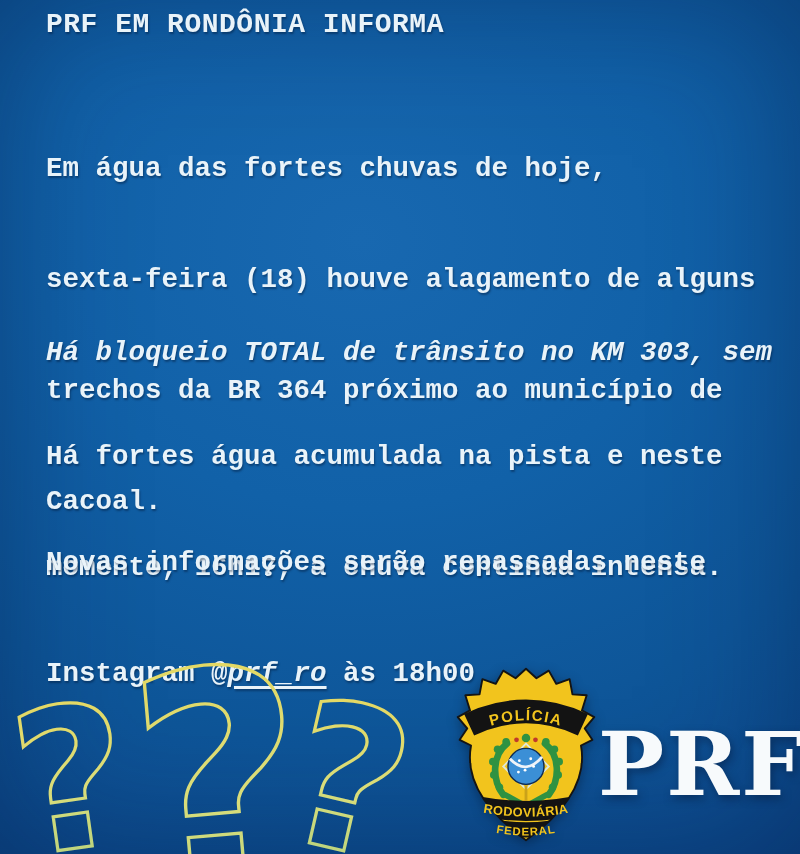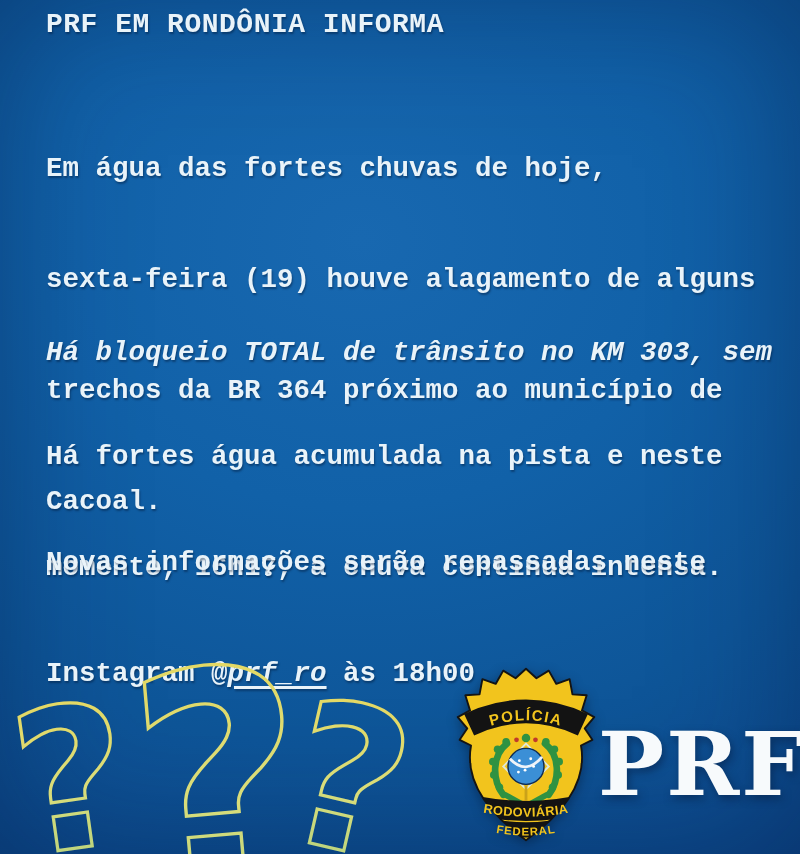--- a/index.html
+++ b/index.html
@@ -61,21 +61,21 @@
 </style>
 </head>
 <body>
 
 <div class="canvas">
 
   <div class="txt title">PRF EM RONDÔNIA INFORMA</div>
 
   <div class="txt p1">
     <div>Em água das fortes chuvas de hoje,</div>
-    <div>sexta-feira (19) houve alagamento de alguns</div>
+    <div>sexta-feira (18) houve alagamento de alguns</div>
     <div>trechos da BR 364 próximo ao município de</div>
     <div>Cacoal.</div>
   </div>
 
   <div class="txt p2">
     <div>Há bloqueio TOTAL de trânsito no KM 303, sem</div>
   </div>
 
   <div class="txt p3">
     <div>Há fortes água acumulada na pista e neste</div>

